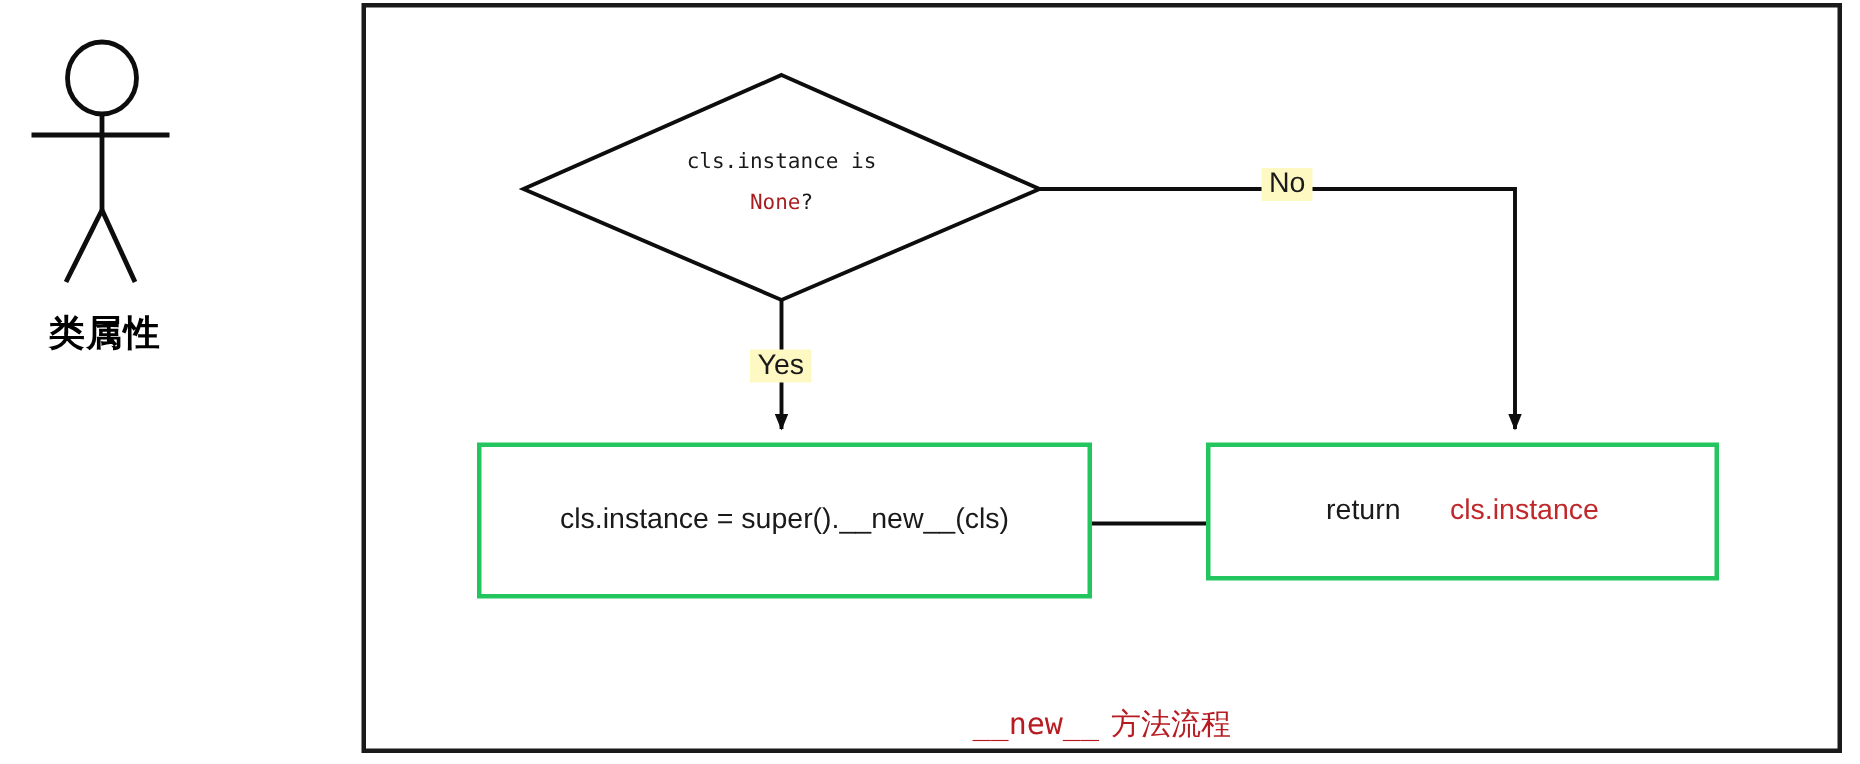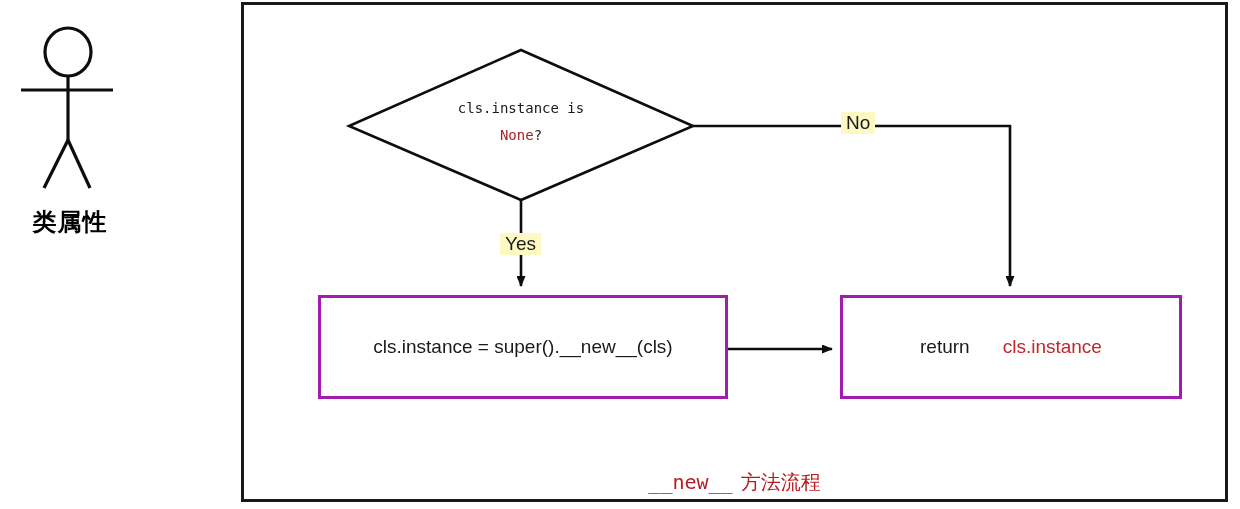--- a/index.html
+++ b/index.html
@@ -82,42 +82,42 @@
     font-family: "DejaVu Sans Mono", monospace;
     font-size: 14px;
     line-height: 27px;
     color: #1a1a1a;
   }
   #decision-text .kw-none { color: #a81f22; }
 
   
   .proc-box {
     position: absolute;
-    border: 3px solid #a21caf;
+    border: 3px solid #22c55e;
     box-sizing: border-box;
     background: #ffffff;
     display: flex;
     align-items: center;
     justify-content: center;
     color: #1a1a1a;
     font-family: "Liberation Sans", sans-serif;
     font-size: 19px;
     white-space: nowrap;
   }
   #box-assign {
     left: 318px;
     top: 295px;
     width: 410px;
     height: 104px;
   }
   #box-return {
-    left: 840px;
+    left: 804px;
     top: 295px;
     width: 342px;
-    height: 104px;
+    height: 92px;
     gap: 26px;
   }
   #box-return .ret-kw { color: #1a1a1a; }
   #box-return .ret-val { color: #c0282b; margin-left: 7px; }
 
   
   .edge-label {
     position: absolute;
     color: #1a1a1a;
     font-family: "Liberation Sans", sans-serif;

